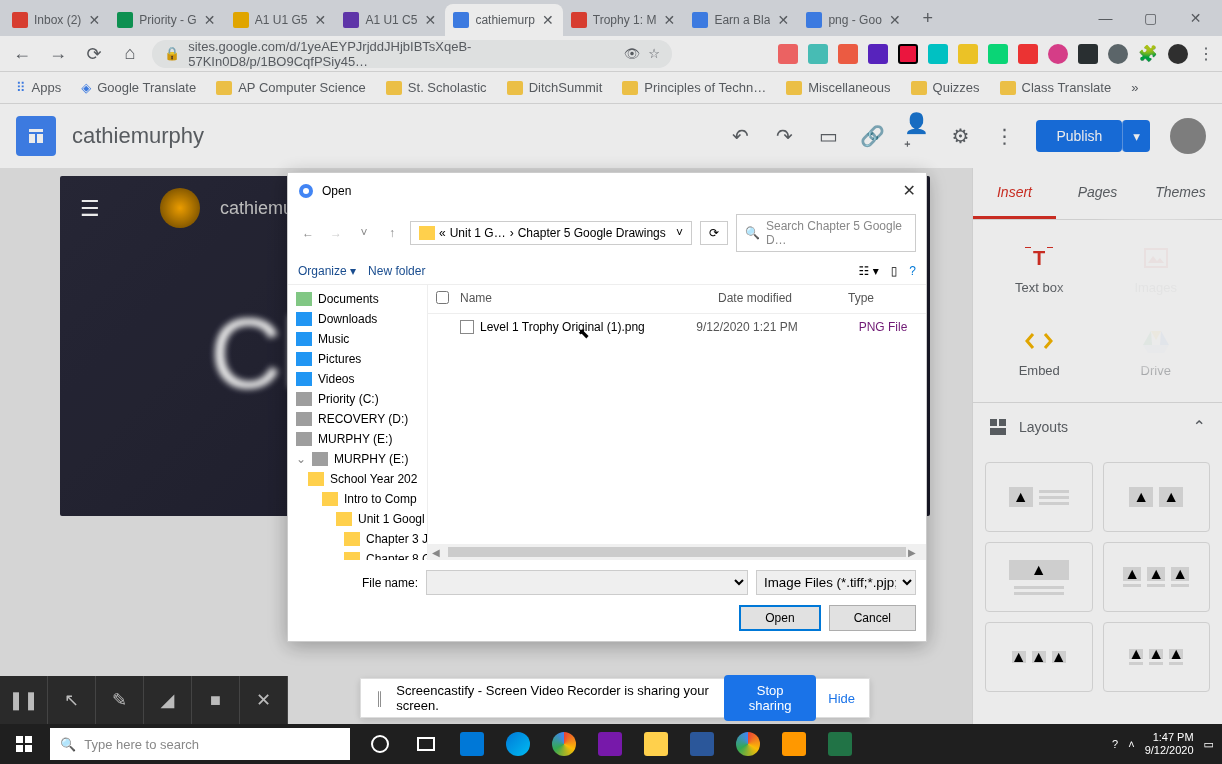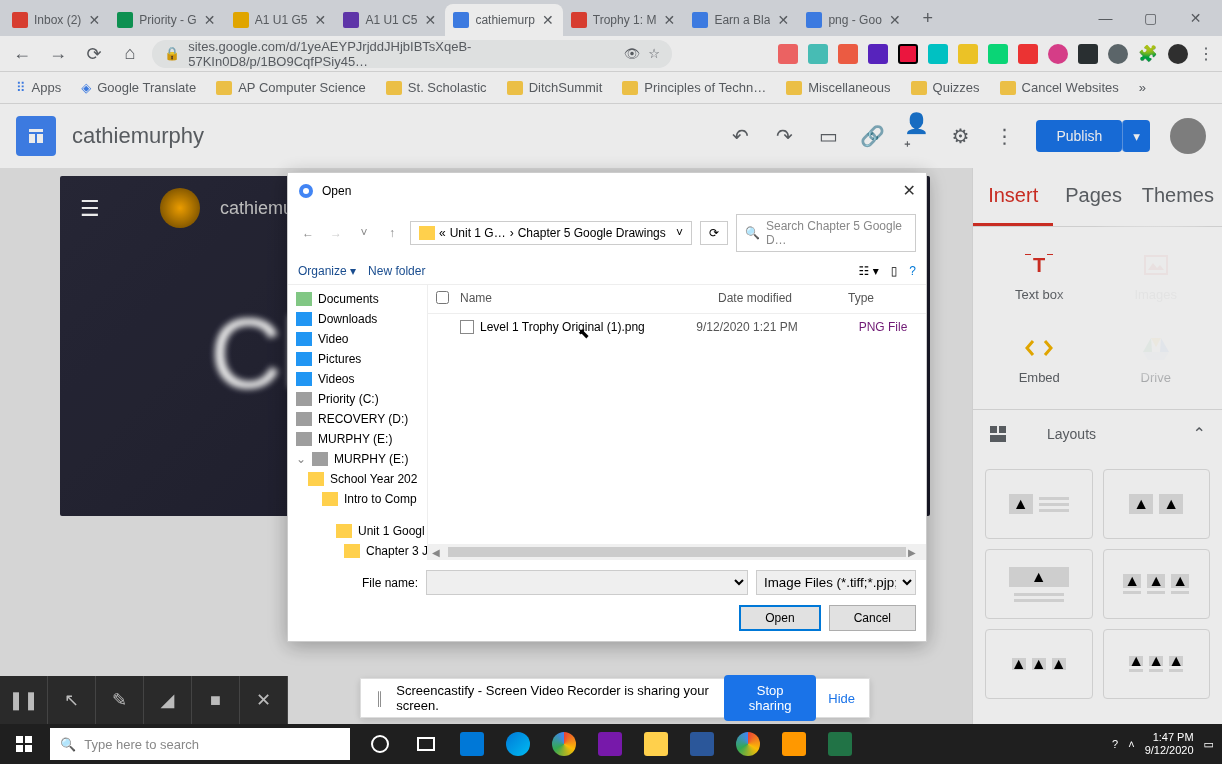--- a/index.html
+++ b/index.html
@@ -41,28 +41,28 @@
 .canvas-area { flex: 1; padding: 8px 0 0 60px; position: relative; }
 .site-preview { width: 870px; height: 340px; background: linear-gradient(135deg, #2a2a3a, #1a1a2a); border-radius: 2px; position: relative; overflow: hidden; }
 .site-menu { position: absolute; top: 20px; left: 20px; color: #fff; font-size: 22px; }
 .site-logo-small { position: absolute; top: 12px; left: 100px; width: 40px; height: 40px; background: radial-gradient(circle, #ffaa00, #664400); border-radius: 50%; }
 .site-name { position: absolute; top: 22px; left: 160px; color: #ccc; font-size: 18px; }
 .hero-text { position: absolute; top: 120px; left: 150px; color: #fff; font-size: 100px; font-weight: 300; filter: blur(3px); }
 
 
 .right-sidebar { width: 250px; background: #fff; border-left: 1px solid #e0e0e0; overflow-y: auto; }
 .sidebar-tabs { display: flex; border-bottom: 1px solid #e0e0e0; }
-.sidebar-tab { flex: 1; padding: 16px 8px; text-align: center; font-size: 20px; color: #5f6368; cursor: pointer; }
+.sidebar-tab { flex: 1; padding: 16px 8px; text-align: center; font-size: 14px; color: #5f6368; cursor: pointer; font-style: italic; }
 .sidebar-tab.active { color: #d93025; border-bottom: 3px solid #d93025; font-weight: 500; }
 .insert-grid { display: grid; grid-template-columns: 1fr 1fr; padding: 12px; gap: 8px; position: relative; }
 .insert-item { display: flex; flex-direction: column; align-items: center; gap: 8px; padding: 12px 8px; cursor: pointer; }
 .insert-icon { width: 28px; height: 28px; display: flex; align-items: center; justify-content: center; font-size: 24px; }
 .insert-label { font-size: 13px; color: #5f6368; }
 .highlight-circle { position: absolute; right: -30px; top: -20px; width: 200px; height: 200px; background: radial-gradient(circle, rgba(255,255,255,0.95) 40%, transparent 70%); pointer-events: none; }
-.layouts-header { display: flex; align-items: center; padding: 14px 16px; border-top: 1px solid #e0e0e0; gap: 28px; }
+.layouts-header { display: flex; align-items: center; padding: 14px 16px; border-top: 1px solid #e0e0e0; }
 .layouts-header svg { margin-right: 12px; }
 .layouts-grid { display: grid; grid-template-columns: 1fr 1fr; gap: 10px; padding: 12px; }
 .layout-card { border: 1px solid #e0e0e0; border-radius: 4px; height: 70px; display: flex; align-items: center; justify-content: center; gap: 6px; padding: 8px; }
 .layout-img { width: 24px; height: 20px; background: #e0e0e0; display: flex; align-items: center; justify-content: center; }
 .layout-lines { display: flex; flex-direction: column; gap: 3px; }
 .layout-line { width: 30px; height: 3px; background: #e0e0e0; }
 
 
 .file-dialog { position: absolute; top: 172px; left: 287px; width: 640px; height: 470px; background: #fff; border: 1px solid #ccc; box-shadow: 0 4px 20px rgba(0,0,0,0.3); z-index: 100; display: flex; flex-direction: column; font-size: 12px; }
 .dialog-title { display: flex; align-items: center; padding: 8px 10px; gap: 8px; }
@@ -73,21 +73,21 @@
 .breadcrumb { flex: 1; border: 1px solid #ccc; padding: 4px 8px; display: flex; align-items: center; gap: 4px; }
 .breadcrumb-folder { width: 16px; height: 14px; background: #ffd04c; }
 .refresh-btn { border: 1px solid #ccc; padding: 4px 8px; }
 .dialog-search { border: 1px solid #ccc; padding: 4px 8px; width: 180px; display: flex; align-items: center; gap: 6px; }
 .dialog-toolbar { display: flex; align-items: center; padding: 6px 10px; gap: 12px; border-bottom: 1px solid #eee; }
 .dialog-body { flex: 1; display: flex; overflow: hidden; }
 .dialog-tree { width: 140px; border-right: 1px solid #eee; overflow-y: auto; padding: 4px 0; }
 .tree-item { display: flex; align-items: center; gap: 6px; padding: 3px 8px; cursor: pointer; white-space: nowrap; }
 .tree-item.indent1 { padding-left: 20px; }
 .tree-item.indent2 { padding-left: 34px; }
-.tree-item.indent3 { padding-left: 48px; margin-top: 12px; }
+.tree-item.indent3 { padding-left: 48px; }
 .tree-item.indent4 { padding-left: 56px; }
 .tree-icon { width: 16px; height: 14px; flex-shrink: 0; }
 .dialog-files { flex: 1; display: flex; flex-direction: column; }
 .file-headers { display: flex; padding: 6px 8px; border-bottom: 1px solid #eee; color: #555; }
 .fh-check { width: 24px; }
 .fh-name { flex: 1; }
 .fh-date { width: 130px; }
 .fh-type { width: 70px; }
 .file-row { display: flex; padding: 6px 8px; align-items: center; text-align: center; }
 .fr-check { width: 24px; }
@@ -241,21 +241,21 @@
   <div class="bookmark">
       <div class="bookmark-folder"></div>
       <span>Miscellaneous</span>
     </div>
   <div class="bookmark">
       <div class="bookmark-folder"></div>
       <span>Quizzes</span>
     </div>
   <div class="bookmark">
       <div class="bookmark-folder"></div>
-      <span>Cancel Websites</span>
+      <span>Class Translate</span>
     </div>
   <div class="bookmark">
       <span>»</span>
     </div>
 </div>
 
 <div class="sites-header">
   <div class="sites-logo">
       <svg width="20" height="20" viewBox="0 0 20 20">
         <rect width="20" height="20" fill="#4285f4"></rect>
@@ -448,21 +448,21 @@
         <div class="tree-item">
           <div class="tree-icon" style="background:#81C784"></div>
           <span>Documents</span>
         </div>
         <div class="tree-item">
           <div class="tree-icon" style="background:#2196F3"></div>
           <span>Downloads</span>
         </div>
         <div class="tree-item">
           <div class="tree-icon" style="background:#2196F3"></div>
-          <span>Video</span>
+          <span>Music</span>
         </div>
         <div class="tree-item">
           <div class="tree-icon" style="background:#2196F3"></div>
           <span>Pictures</span>
         </div>
         <div class="tree-item">
           <div class="tree-icon" style="background:#2196F3"></div>
           <span>Videos</span>
         </div>
         <div class="tree-item">
@@ -493,21 +493,21 @@
         <div class="tree-item indent3">
           <div class="tree-icon" style="background:#ffd04c"></div>
           <span>Unit 1 Googl</span>
         </div>
         <div class="tree-item indent4">
           <div class="tree-icon" style="background:#ffd04c"></div>
           <span>Chapter 3 J</span>
         </div>
         <div class="tree-item indent4">
           <div class="tree-icon" style="background:#ffd04c"></div>
-          <span>Chapter 5 G</span>
+          <span>Chapter 8 G</span>
         </div>
       </div>
     <div class="dialog-files">
       <div class="file-headers">
         <div class="fh-check"><input type="checkbox" style=""></div>
         <div class="fh-name">Name</div>
         <div class="fh-date">Date modified</div>
         <div class="fh-type">Type</div>
       </div>
       <div class="file-row">

